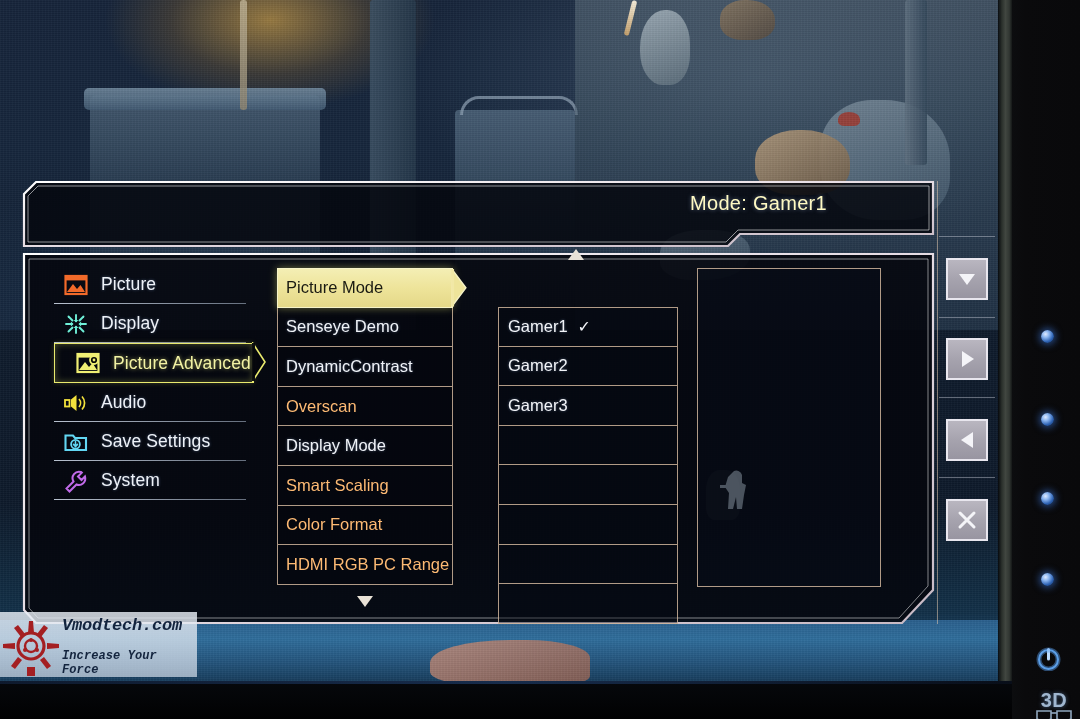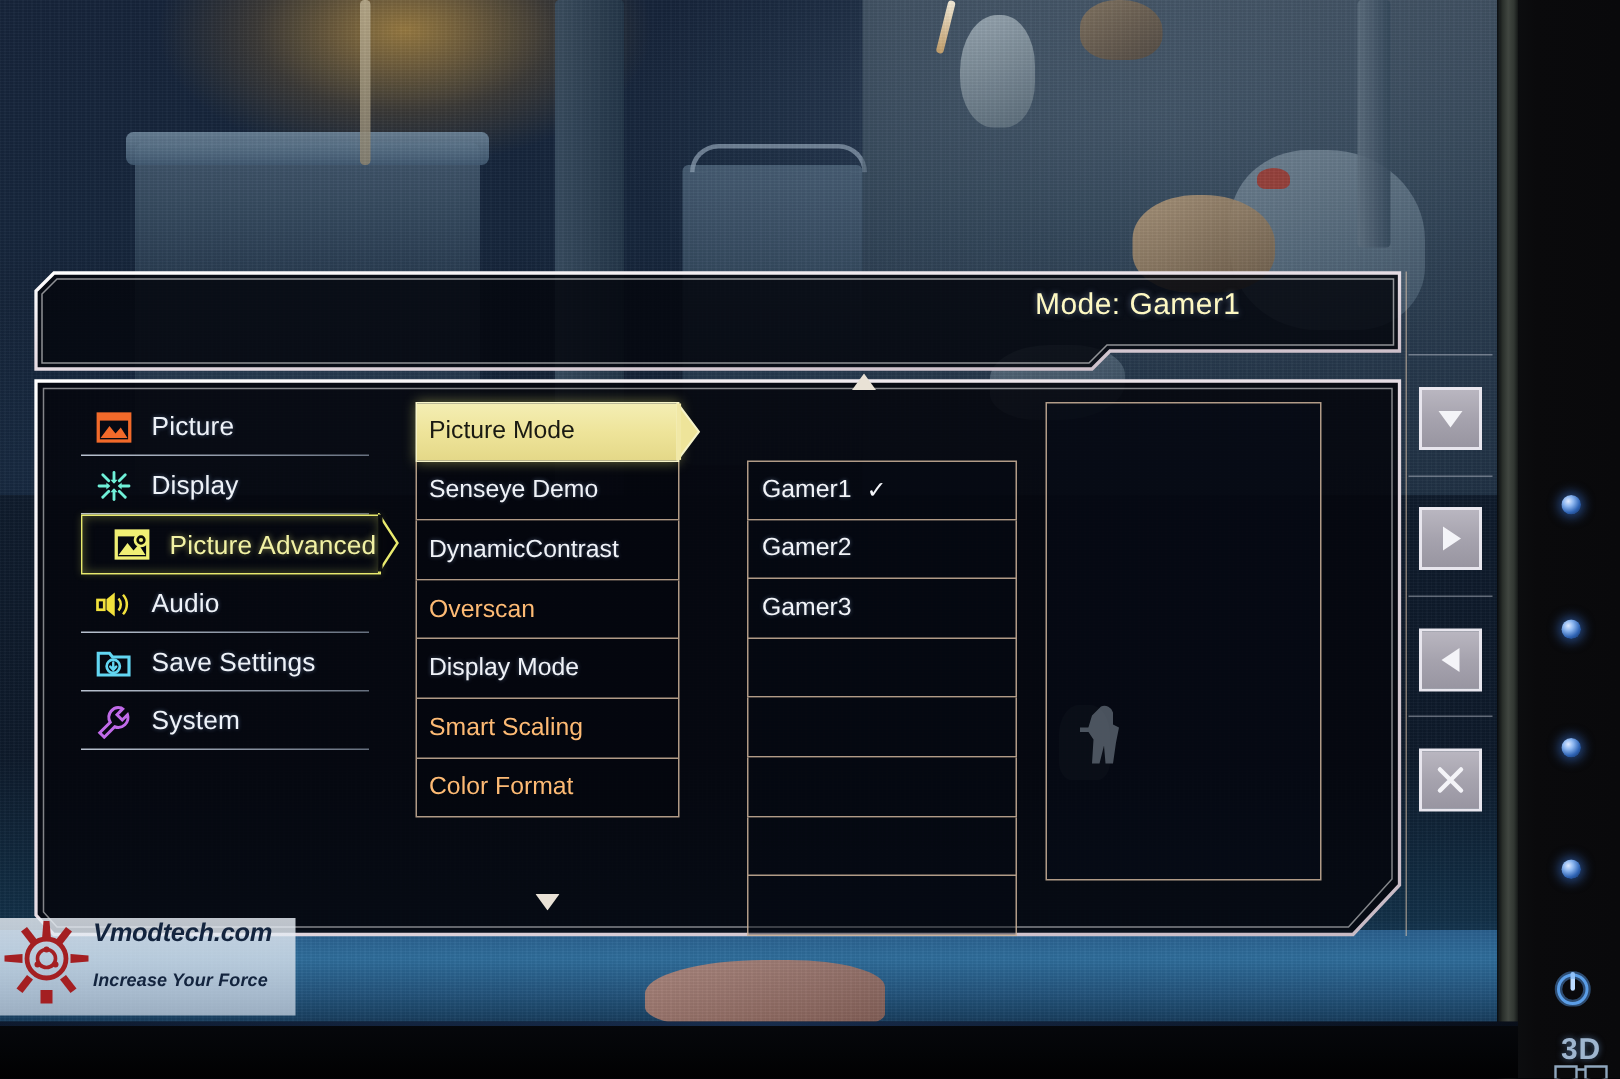--- a/index.html
+++ b/index.html
@@ -161,21 +161,21 @@
     background:linear-gradient(180deg,#b9b6c0 0%,#a6a3ae 50%,#9895a1 100%);
     border:2px solid #e8e6ee;
     display:flex;align-items:center;justify-content:center;
     box-sizing:border-box;
   }
   .btn-sep{position:absolute;left:2px;width:56px;height:1px;background:rgba(200,205,215,.45);}
 
   .wm{
     position:absolute;left:0px;top:612px;width:197px;height:65px;
     background:linear-gradient(180deg,rgba(232,238,245,.82),rgba(205,216,230,.72));
-    display:flex;align-items:flex-start;
+    display:flex;align-items:flex-end;font-family:Liberation Mono, monospace;
   }
   .wm-logo{width:62px;height:58px;flex:0 0 62px;}
   .wm-text{display:flex;flex-direction:column;justify-content:center;}
   .wm-title{font-size:17px;font-weight:bold;color:#13243e;font-style:italic;letter-spacing:-.2px;}
   .wm-sub{font-size:12px;font-weight:bold;color:#13243e;font-style:italic;margin-top:14px;letter-spacing:.1px;}
 </style>
 </head>
 <body>
 
 <div id="monitor">
@@ -347,20 +347,23 @@
       <span class="c2-label">Overscan</span>
     </div>
     <div class="c2-row">
       <span class="c2-label">Display Mode</span>
     </div>
     <div class="c2-row dim">
       <span class="c2-label">Smart Scaling</span>
     </div>
     <div class="c2-row dim">
       <span class="c2-label">Color Format</span>
+    </div>
+    <div class="c2-row dim">
+      <span class="c2-label">HDMI RGB PC Range</span>
     </div>
   </div>
 
   <div class="col3">
     <div class="c3-row">
       <span class="c3-label">Gamer1</span>
       <span class="c3-check">✓</span>
     </div>
     <div class="c3-row">
       <span class="c3-label">Gamer2</span>

